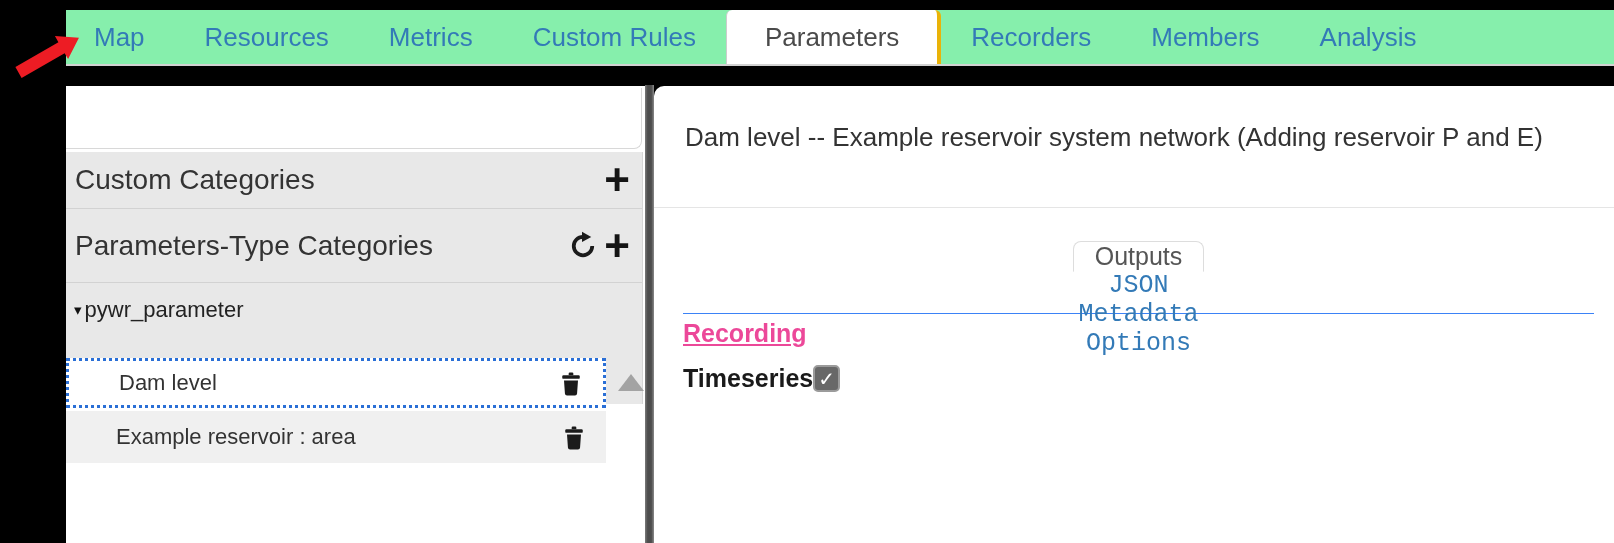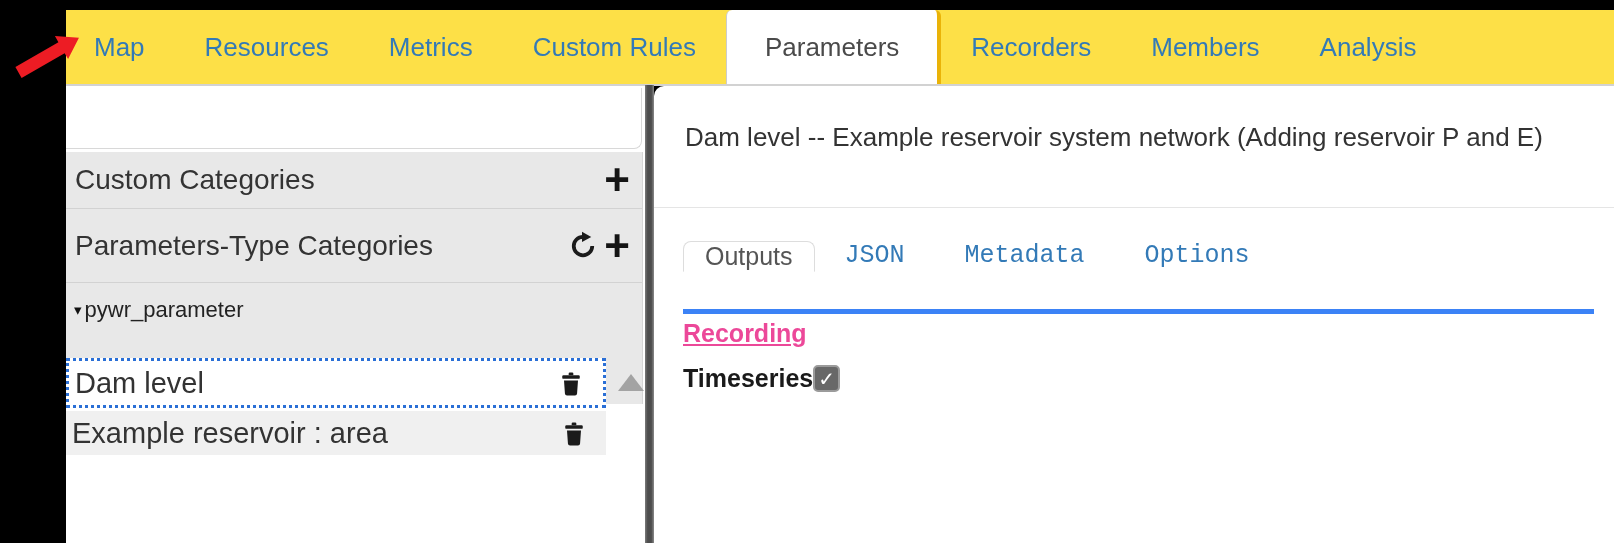--- a/index.html
+++ b/index.html
@@ -1,21 +1,21 @@
 <!DOCTYPE html>
 <html><head>
 <meta charset="utf-8">
 <style>
   * { margin:0; padding:0; box-sizing:border-box; }
   body { background:#000; font-family:"Liberation Sans", sans-serif; }
   .screen { position:relative; width:1614px; height:543px; background:#000; overflow:hidden; }
 
   
-  .nav-bar { position:absolute; left:66px; top:10px; right:0; height:76px;
-             background:#fde047; border-bottom:2px solid #d2d2d2;
+  .nav-bar { position:absolute; left:66px; top:10px; right:0; height:56px;
+             background:#86efac; border-bottom:2px solid #d2d2d2;
              display:flex; align-items:stretch; padding-left:28px; }
   .nav-link { display:flex; align-items:center; padding:0 30px; color:#337ab7;
               font-size:26px; cursor:pointer; text-decoration:none; }
   .nav-link.first { padding-left:0; }
   .nav-tab-active { display:flex; align-items:center; padding:0 38px; color:#4a4a4a;
               font-size:26px; background:#fff; border-left:1px solid #ccc;
               border-right:4px solid #eab308; border-radius:6px 6px 0 0; cursor:pointer; }
 
   
   .arrow-svg { position:absolute; left:2px; top:26px; z-index:20; }
@@ -32,39 +32,39 @@
   .cat-title { font-size:28px; color:#333; padding-left:9px; flex:1 1 auto; }
   .hdr-icons { display:flex; align-items:center; gap:6px; padding-right:12px; }
   .plus-btn { font-size:44px; font-weight:700; color:#141414; line-height:40px; cursor:pointer; }
   .refresh-btn { cursor:pointer; display:flex; align-items:center; }
   .tree-node { display:flex; align-items:center; padding:14px 0 0 8px; color:#222; font-size:22px; cursor:pointer; }
   .tree-caret { font-size:15px; color:#111; margin-right:3px; }
 
   .param-list { position:absolute; left:0; top:272px; width:540px; }
   .param-row { position:relative; display:flex; align-items:center; cursor:pointer; }
   .param-row.selected { height:50px; background:#fff; border:3px dotted #2a6fd6; }
-  .param-row.alt { height:44px; background:#f0f0f0; margin-top:3px; }
-  .param-label { font-size:29px; color:#333; padding-left:6px; flex:1 1 auto; }
+  .param-row.alt { height:52px; background:#f0f0f0; margin-top:3px; }
+  .param-label { font-size:22px; color:#333; padding-left:6px; flex:1 1 auto;margin-left:44px; }
   .trash-btn { margin-right:18px; cursor:pointer; display:flex; align-items:center; }
 
   .scroll-up-arrow { position:absolute; left:552px; top:288px; width:0; height:0;
               border-left:13px solid transparent; border-right:13px solid transparent;
               border-bottom:17px solid #a3a3a3; cursor:pointer; }
 
   
   .splitter { position:absolute; left:645px; top:85px; width:9px; height:458px;
               background:linear-gradient(to right,#7a7a7a,#4d4d4d 30%,#4d4d4d 70%,#8a8a8a); cursor:col-resize; }
 
   
   .main { position:absolute; left:654px; top:86px; right:0; height:457px; background:#fff;
           border-top-left-radius:10px; }
   .main-title { padding:36px 20px 0 31px; font-size:26px; color:#333; white-space:nowrap; }
   .title-divider { position:absolute; top:121px; left:0; right:0; height:1px; background:#e5e5e5; }
   .tabs { position:absolute; top:155px; left:29px; right:20px; height:73px;
-          border-bottom:5px solid #3b82f6; display:flex; align-items:flex-start; }
+          border-bottom:1px solid #3b82f6; display:flex; align-items:center;flex-direction:column; }
   .tab { display:flex; align-items:center; font-size:25px; cursor:pointer; }
   .tab.active { padding:0 21px; background:#fff; border:1px solid #ddd; border-bottom:1px solid #fff;
           margin-bottom:-1px; border-radius:8px 8px 0 0; color:#555; }
   .tab.link { padding:0 30px; color:#337ab7;font-family:Liberation Mono, monospace; }
   .tab-content { position:absolute; top:233px; left:29px; }
   .section-heading { font-size:25px; font-weight:700; color:#ec4899;text-decoration:underline; }
   .field-row { margin-top:16px; display:flex; align-items:center; }
   .field-label { font-size:25px; font-weight:700; color:#1a1a1a; }
   .checkbox { width:27px; height:27px; background:#686868; border:2px solid #9b9b9b;
           border-radius:5px; color:#fff; font-size:20px; display:flex; align-items:center;

